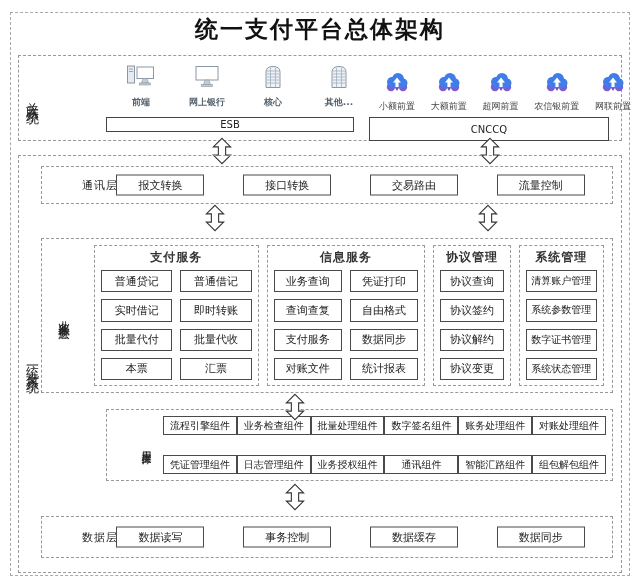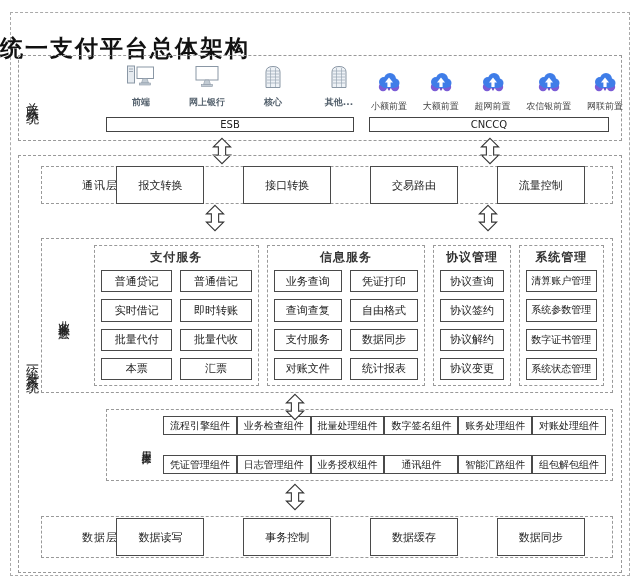--- a/index.html
+++ b/index.html
@@ -1,41 +1,41 @@
 <!DOCTYPE html>
 <html><head>
 <meta charset="utf-8">
 <style>
   * { margin:0; padding:0; box-sizing:border-box; }
   html,body { background:#f4f4f4; }
   body { font-family:"DejaVu Sans","Liberation Sans",sans-serif; color:#222; }
   .page { position:relative; width:640px; height:586px; background:#ffffff; margin:0 auto; overflow:hidden; }
   .outer-border { position:absolute; left:10px; top:12px; width:620px; height:564px; border:1px dashed #aaaaaa; }
-  .title { position:absolute; left:0; top:33px; width:100%; font-size:23px; font-weight:bold; letter-spacing:2px; color:#111; }
+  .title { position:absolute; left:0; top:14px; width:100%; text-align:center; font-size:23px; font-weight:bold; letter-spacing:2px; color:#111; }
 
   .dashed-box { position:absolute; border:1px dashed #999999; }
   .vlabel { writing-mode:vertical-rl; text-orientation:upright; font-size:13px; letter-spacing:3px; color:#222; line-height:1; }
   .hlabel { font-size:11px; color:#222; letter-spacing:1px; white-space:nowrap;margin-left:32px; }
 
   .solid-bar { position:absolute; border:1px solid #444; background:#fff; display:flex; align-items:center; justify-content:center; font-size:10px; color:#222; }
 
   
   .related-box { left:18px; top:55px; width:604px; height:86px; }
   .related-box .vlabel { position:absolute; left:7px; top:50%; transform:translateY(-50%); }
   .devices { position:absolute; left:98px; top:8px; display:flex; gap:18px; }
   .device { display:flex; flex-direction:column; align-items:center; width:48px; }
   .device .dev-label { font-size:9px; color:#55626e; margin-top:2px; white-space:nowrap;font-weight:bold; }
-  .clouds { position:absolute; left:352px; top:14px; width:252px; display:flex; justify-content:space-between; }
+  .clouds { position:absolute; left:360px; top:14px; width:252px; display:flex; justify-content:space-between; }
   .cloud-item { display:flex; flex-direction:column; align-items:center; }
   .cloud-item .cloud-label { font-size:9px; color:#444; margin-top:2px; white-space:nowrap; }
 
   
   .layer-items { position:absolute; left:55px; right:8px; top:50%; transform:translateY(-50%); display:flex; justify-content:space-around; }
   .box-item { border:1px solid #4a4a4a; background:#fff; display:flex; align-items:center; justify-content:center; font-size:11px; color:#222; white-space:nowrap; }
-  .w88 { width:88px; height:38px; }
+  .w88 { width:88px; height:21px; }
 
   
   .payment-box { left:18px; top:155px; width:604px; height:418px; }
   .payment-box > .vlabel { position:absolute; left:7px; top:50%; transform:translateY(-50%); }
   .comm-box { left:22px; top:10px; width:572px; height:38px; }
   .comm-box .hlabel { position:absolute; left:8px; top:50%; transform:translateY(-50%); }
 
   .business-box { left:22px; top:82px; width:572px; height:155px; }
   .business-box > .vlabel { position:absolute; left:16px; top:50%; transform:translateY(-50%); font-size:12px; letter-spacing:2px; }
   .groups { position:absolute; left:52px; top:6px; right:8px; bottom:6px; display:flex; gap:8px; }
@@ -200,21 +200,21 @@
             <circle cx="19" cy="13" r="4.5" fill="#3f7de8"></circle>
               <rect x="6" y="11" width="14" height="7" rx="3" fill="#3f7de8"></rect>
             <path d="M13 7.5 L17 12.5 H14.6 V17 H11.4 V12.5 H9 Z" fill="#ffffff"></path>
           </svg>
         </span>
         <span class="cloud-label">网联前置</span>
       </div>
     </div>
 
     <div class="solid-bar" style="left:87px; top:61px; width:248px; height:15px;">ESB</div>
-    <div class="solid-bar" style="left:350px; top:61px; width:240px; height:15px;">CNCCQ</div>
+    <div class="solid-bar" style="left:350px; top:61px; width:240px; height:24px;">CNCCQ</div>
   </div>
 
   <svg class="arrow" style="left:212px; top:137px;" viewBox="0 0 22 30">
     <path d="M11 1 L20.5 10.5 H15 V19.5 H20.5 L11 29 L1.5 19.5 H7 V10.5 H1.5 Z" fill="#ffffff" stroke="#333" stroke-width="1.2"></path>
   </svg>
   <svg class="arrow" style="left:480px; top:137px;" viewBox="0 0 22 30">
     <path d="M11 1 L20.5 10.5 H15 V19.5 H20.5 L11 29 L1.5 19.5 H7 V10.5 H1.5 Z" fill="#ffffff" stroke="#333" stroke-width="1.2"></path>
   </svg>
 
   <div class="dashed-box payment-box">

